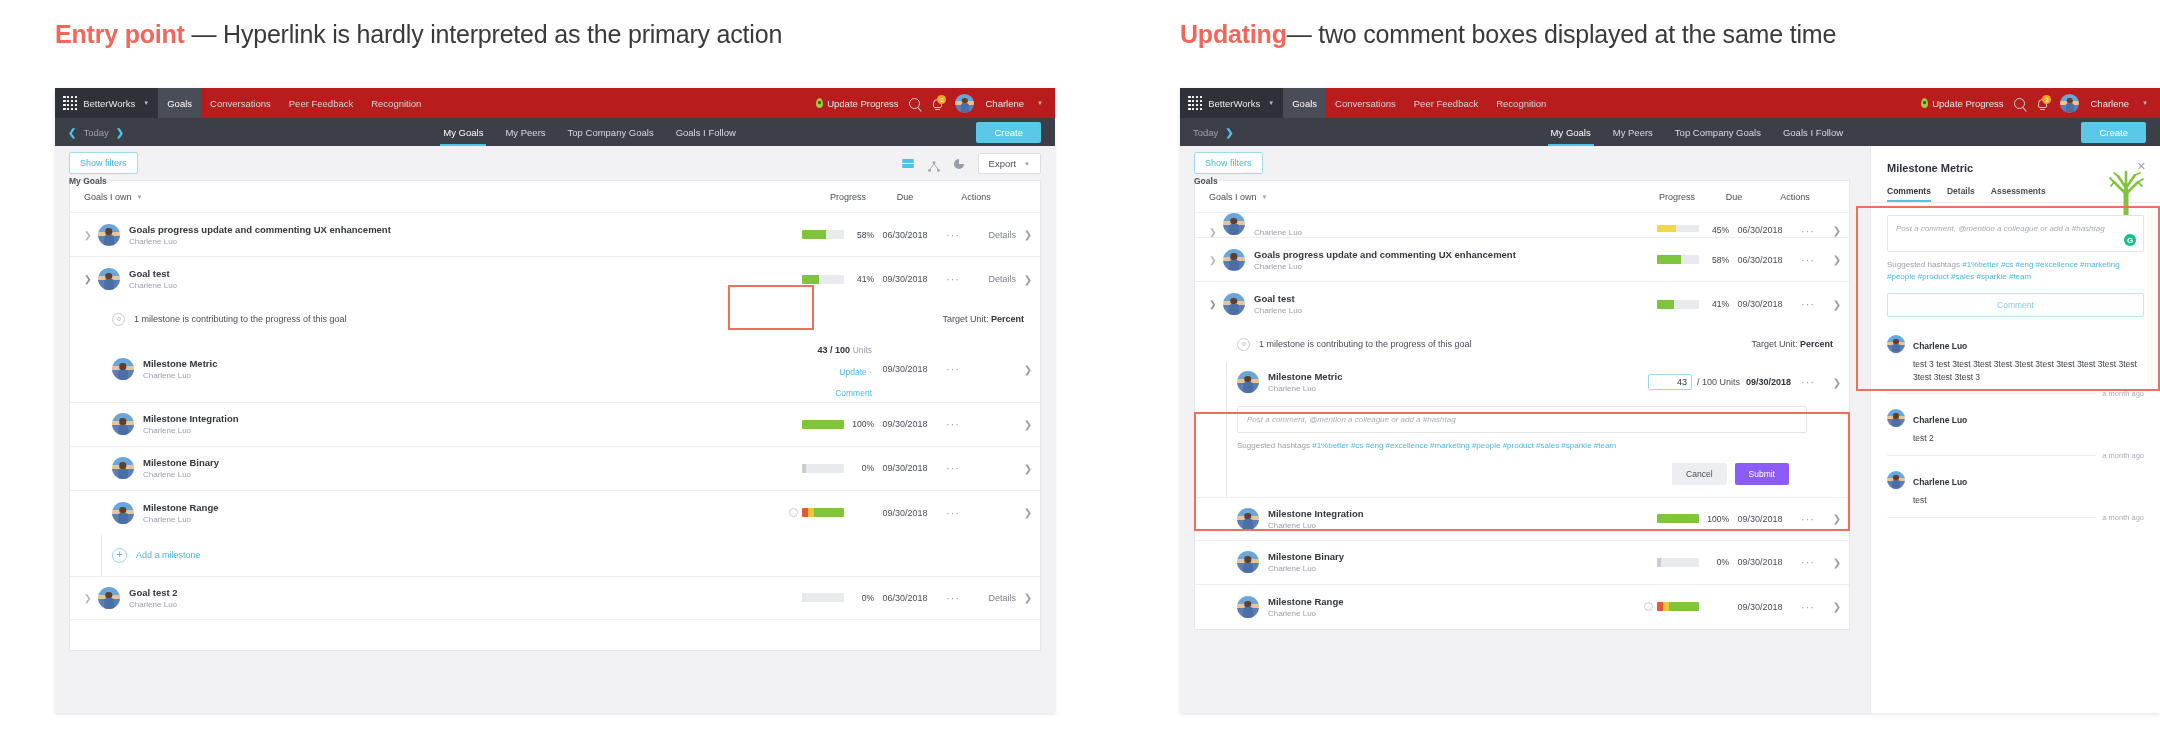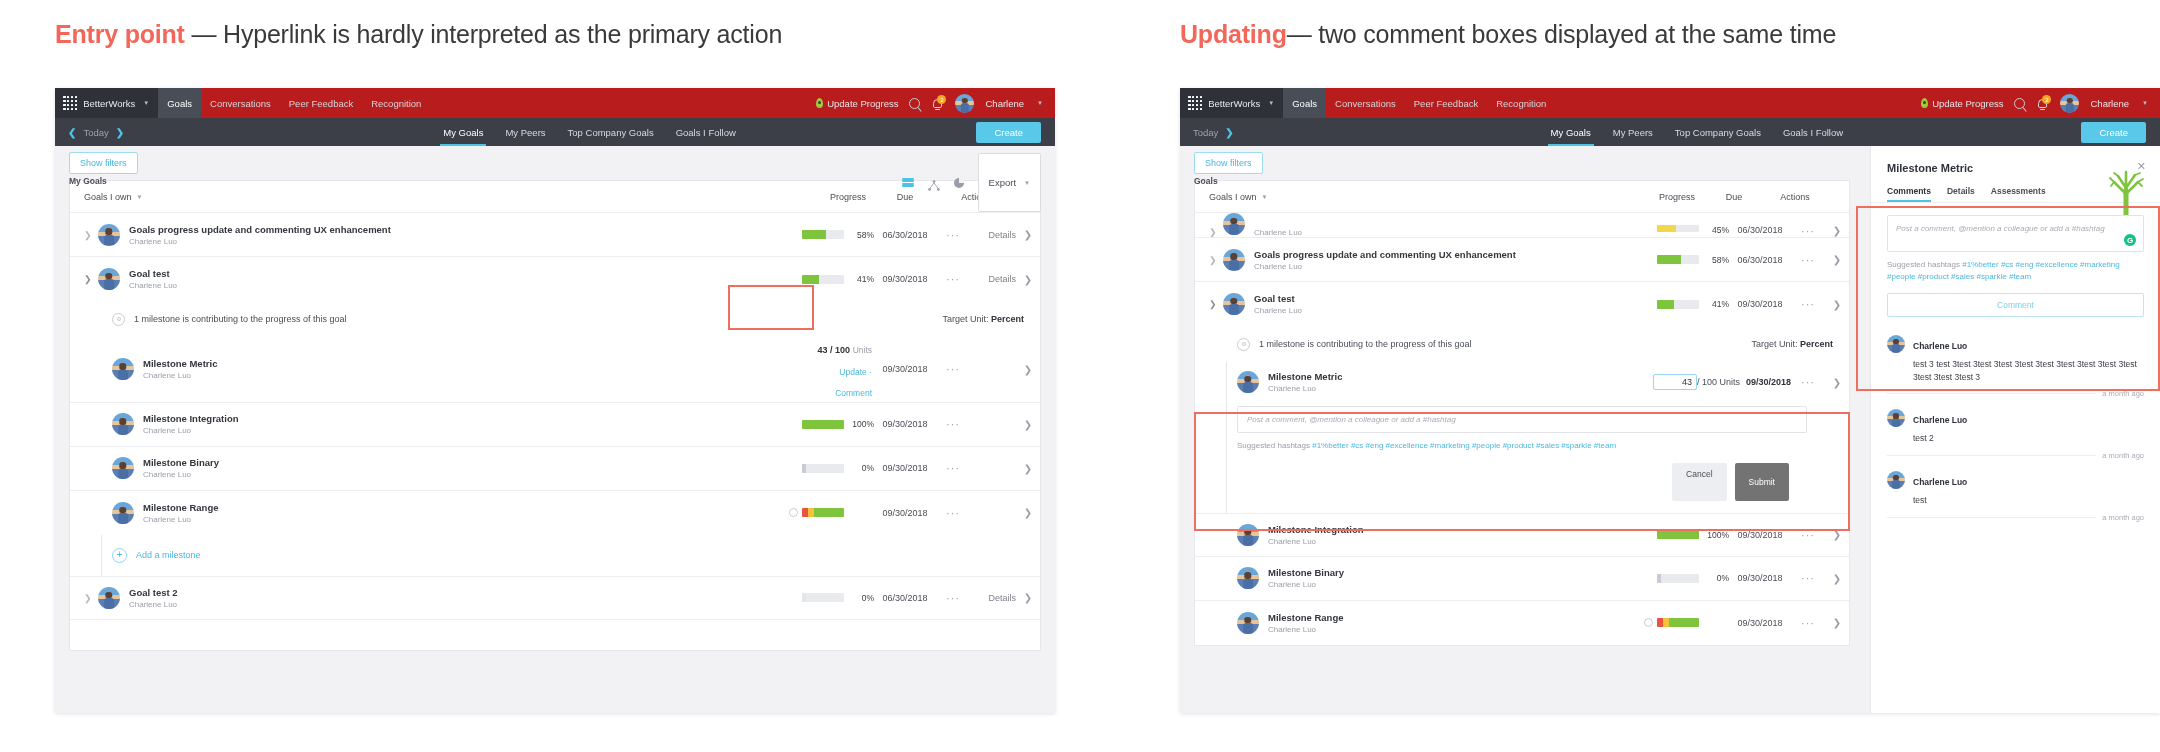--- a/index.html
+++ b/index.html
@@ -79,21 +79,21 @@
   
   .filterbar { height:34px; position:relative; }
   .showfilters { position:absolute; left:14px; top:6px; border:1px solid #9edcf0; color:#43b8e0;
                  background:#fff; font-size:9px; padding:5px 10px; border-radius:2px; white-space:nowrap; }
   .toolicons { position:absolute; right:0; top:7px; display:flex; align-items:center; gap:14px; }
   .ic-list { width:12px; height:10px; display:flex; flex-direction:column; justify-content:space-between; }
   .ic-list i { display:block; height:2px; background:#4cc3e6; border-radius:1px; }
   .ic-tree { width:12px; height:11px; position:relative; }
   .ic-pie { width:10px; height:10px; border-radius:50%; background:#9a9ea8; position:relative; }
   .ic-pie::after { content:""; position:absolute; right:0; top:0; width:5px; height:5px; background:#f2f2f5; }
-  .exportbtn { border:1px solid #dcdde1; background:#fff; color:#4a4d55; font-size:9.5px; padding:23px 10px;
+  .exportbtn { border:1px solid #dcdde1; background:#fff; color:#4a4d55; font-size:9.5px; padding:4px 10px;
                border-radius:2px; display:flex; align-items:center; gap:8px; white-space:nowrap; }
   .exportbtn .ecaret { font-size:6px; color:#9a9ea8; }
   .breadcrumb { position:absolute; left:14px; top:30px; font-size:8.5px; color:#4a4d55; font-weight:bold; }
 
   
   .card { margin:0 14px; background:#fff; border:1px solid #e6e7ea; }
   .card-head { display:flex; align-items:center; height:32px; border-bottom:1px solid #eceef1; padding-left:14px; font-size:9px; color:#4a4d55; }
   .goalsown { display:flex; align-items:center; gap:5px; }
   .goalsown .caret2 { font-size:6px; color:#9a9ea8; }
 
@@ -174,29 +174,29 @@
   .cbody { font-size:8.5px; color:#3a3d44; line-height:1.5; margin-top:5px; }
   .cfoot { display:flex; align-items:center; gap:6px; margin-top:6px; padding-bottom:5px; }
   .cfoot .ln { flex:1; height:1px; background:#eceef1; }
   .cfoot .ago { font-size:7.5px; color:#a8acb4; white-space:nowrap; }
 
   
   .inline-box { background:#fff; padding:0 0 12px 0; }
   .ib-row { display:flex; align-items:center; min-height:40px; padding-left:42px; }
   .numinput { width:44px; height:16px; border:1px solid #9bd6ee; border-radius:2px; background:#fff;
               font-size:9px; color:#2f323a; text-align:right; padding:0 4px; display:flex; align-items:center; justify-content:flex-end; }
-  .ib-units { font-size:9px; color:#4a4d55; white-space:nowrap; }
+  .ib-units { font-size:9px; color:#4a4d55; margin-left:5px; white-space:nowrap; }
   .ib-date { font-size:9px; color:#2f323a; font-weight:bold; margin-left:6px; }
   .ib-text { margin:4px 42px 0 42px; border:1px solid #e1e3e7; border-radius:2px; padding:8px 9px; font-size:8px;
              color:#a8acb4; font-style:italic; }
   .ib-hash { margin:7px 42px 0 42px; font-size:8px; color:#9a9ea8; line-height:1.6; }
   .ib-hash a { color:#4cb8e0; }
   .ib-actions { display:flex; justify-content:flex-end; gap:8px; margin:10px 60px 0 0; }
   .btn-cancel { background:#eceef1; color:#4a4d55; font-size:8.5px; padding:6px 14px; border-radius:2px; }
-  .btn-submit { background:#737373; color:#fff; font-size:8.5px; padding:14px 14px; border-radius:2px; }
+  .btn-submit { background:#8b5cf6; color:#fff; font-size:8.5px; padding:6px 14px; border-radius:2px; }
 </style>
 </head>
 <body>
 
 <div class="page">
 
   <div class="caption" id="caption-left">
     <span class="accent">Entry point</span><span class="rest"> — Hyperlink is hardly interpreted as the primary action</span>
   </div>
   <div class="caption" id="caption-right">

